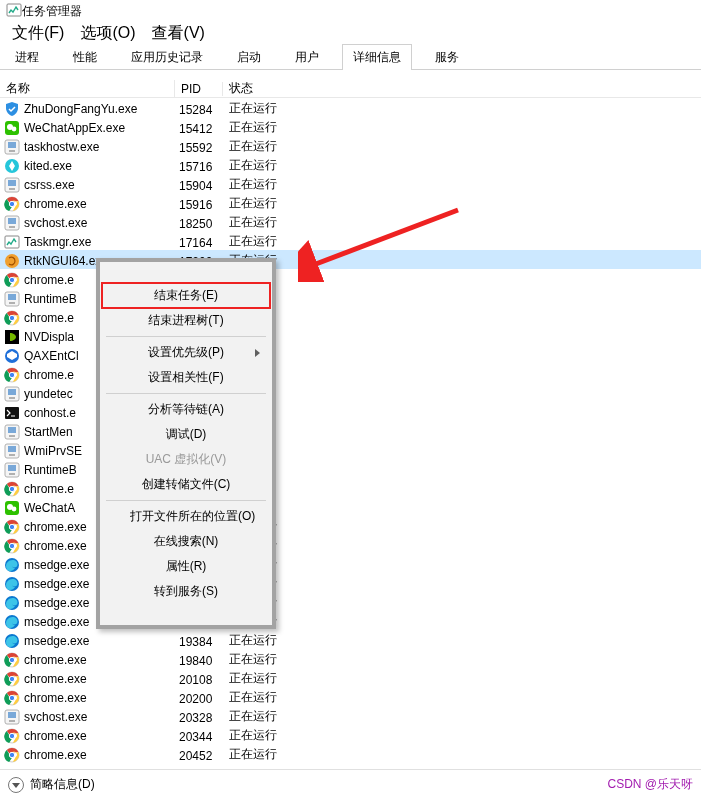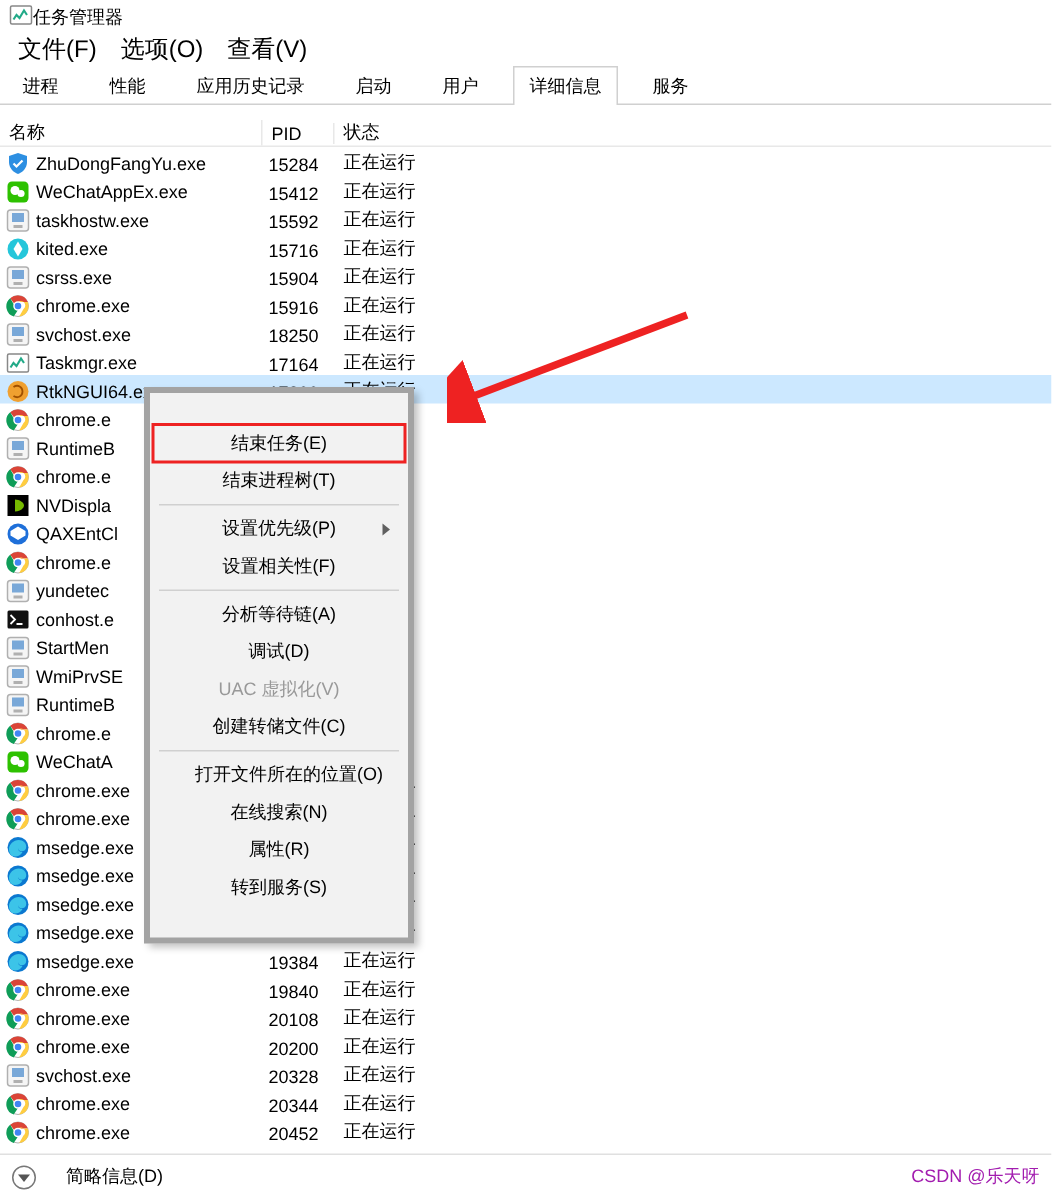--- a/index.html
+++ b/index.html
@@ -125,21 +125,21 @@
       position: absolute;
       bottom: 0; left: 0; right: 0;
       height: 30px;
       display: flex;
       align-items: center;
       padding: 0 8px;
       border-top: 1px solid #e0e0e0;
       font-size: 12px;
       justify-content: space-between;
     }
-    .footer .left { display: flex; align-items: center; gap: 20px; }
+    .footer .left { display: flex; align-items: center; gap: 6px; }
     .chevron-circle {
       width: 16px; height: 16px; border: 1px solid #777; border-radius: 50%;
       display: inline-flex; align-items: center; justify-content: center;
     }
     .chevron-circle::before {
       content: "";
       border-left: 4px solid transparent;
       border-right: 4px solid transparent;
       border-top: 5px solid #555;
       transform: translateY(1px);

